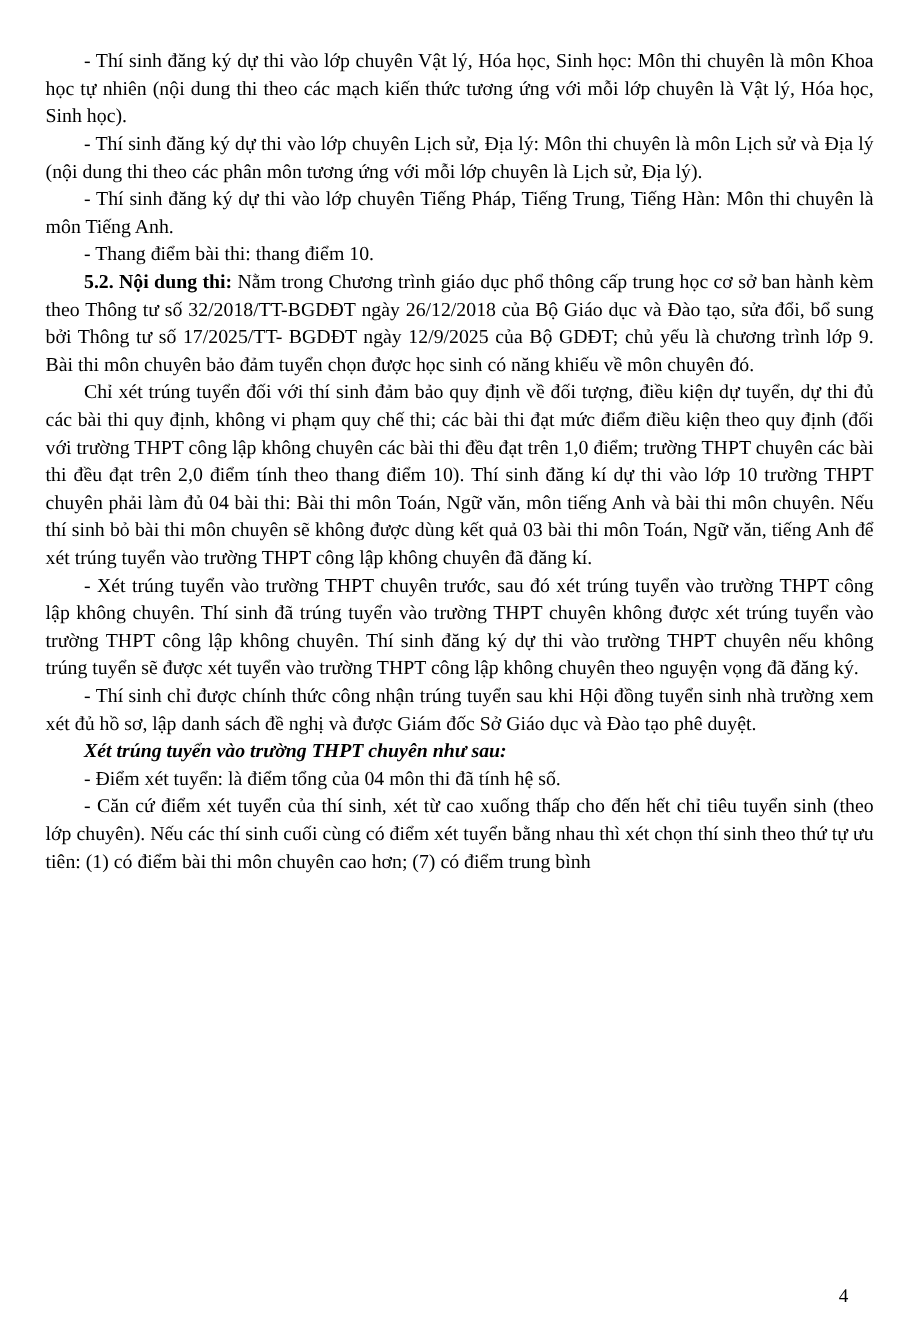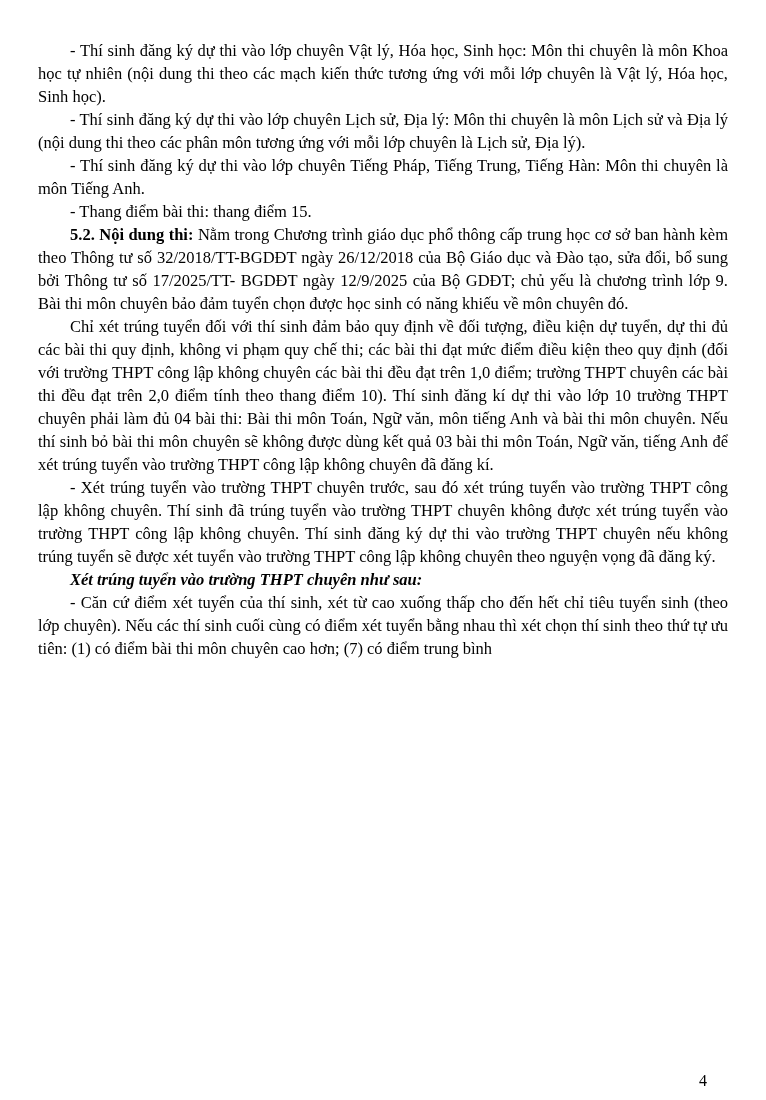--- a/index.html
+++ b/index.html
@@ -43,21 +43,23 @@
   }
 </style>
 </head>
 <body>
 
 <div class="page">
   <div class="doc" id="doc-body">
       <p class="normal">- Thí sinh đăng ký dự thi vào lớp chuyên Vật lý, Hóa học, Sinh học: Môn thi chuyên là môn Khoa học tự nhiên (nội dung thi theo các mạch kiến thức tương ứng với mỗi lớp chuyên là Vật lý, Hóa học, Sinh học).</p>
       <p class="normal">- Thí sinh đăng ký dự thi vào lớp chuyên Lịch sử, Địa lý: Môn thi chuyên là môn Lịch sử và Địa lý (nội dung thi theo các phân môn tương ứng với mỗi lớp chuyên là Lịch sử, Địa lý).</p>
       <p class="normal">- Thí sinh đăng ký dự thi vào lớp chuyên Tiếng Pháp, Tiếng Trung, Tiếng Hàn: Môn thi chuyên là môn Tiếng Anh.</p>
-      <p class="normal">- Thang điểm bài thi: thang điểm 15.</p>
+      <p class="normal">- Thang điểm bài thi: thang điểm 10.</p>
       <p class="normal"><span class="lead">5.2. Nội dung thi:</span> Nằm trong Chương trình giáo dục phổ thông cấp trung học cơ sở ban hành kèm theo Thông tư số 32/2018/TT-BGDĐT ngày 26/12/2018 của Bộ Giáo dục và Đào tạo, sửa đổi, bổ sung bởi Thông tư số 17/2025/TT- BGDĐT ngày 12/9/2025 của Bộ GDĐT; chủ yếu là chương trình lớp 9. Bài thi môn chuyên bảo đảm tuyển chọn được học sinh có năng khiếu về môn chuyên đó.</p>
       <p class="normal">Chỉ xét trúng tuyển đối với thí sinh đảm bảo quy định về đối tượng, điều kiện dự tuyển, dự thi đủ các bài thi quy định, không vi phạm quy chế thi; các bài thi đạt mức điểm điều kiện theo quy định (đối với trường THPT công lập không chuyên các bài thi đều đạt trên 1,0 điểm; trường THPT chuyên các bài thi đều đạt trên 2,0 điểm tính theo thang điểm 10). Thí sinh đăng kí dự thi vào lớp 10 trường THPT chuyên phải làm đủ 04 bài thi: Bài thi môn Toán, Ngữ văn, môn tiếng Anh và bài thi môn chuyên. Nếu thí sinh bỏ bài thi môn chuyên sẽ không được dùng kết quả 03 bài thi môn Toán, Ngữ văn, tiếng Anh để xét trúng tuyển vào trường THPT công lập không chuyên đã đăng kí.</p>
       <p class="normal">- Xét trúng tuyển vào trường THPT chuyên trước, sau đó xét trúng tuyển vào trường THPT công lập không chuyên. Thí sinh đã trúng tuyển vào trường THPT chuyên không được xét trúng tuyển vào trường THPT công lập không chuyên. Thí sinh đăng ký dự thi vào trường THPT chuyên nếu không trúng tuyển sẽ được xét tuyển vào trường THPT công lập không chuyên theo nguyện vọng đã đăng ký.</p>
+      <p class="normal">- Thí sinh chỉ được chính thức công nhận trúng tuyển sau khi Hội đồng tuyển sinh nhà trường xem xét đủ hồ sơ, lập danh sách đề nghị và được Giám đốc Sở Giáo dục và Đào tạo phê duyệt.</p>
       <p class="bold-italic">Xét trúng tuyển vào trường THPT chuyên như sau:</p>
+      <p class="normal">- Điểm xét tuyển: là điểm tổng của 04 môn thi đã tính hệ số.</p>
       <p class="normal">- Căn cứ điểm xét tuyển của thí sinh, xét từ cao xuống thấp cho đến hết chỉ tiêu tuyển sinh (theo lớp chuyên). Nếu các thí sinh cuối cùng có điểm xét tuyển bằng nhau thì xét chọn thí sinh theo thứ tự ưu tiên: (1) có điểm bài thi môn chuyên cao hơn; (7) có điểm trung bình</p>
     </div>
   <div class="page-number">4</div>
 </div>
 
 </body></html>

